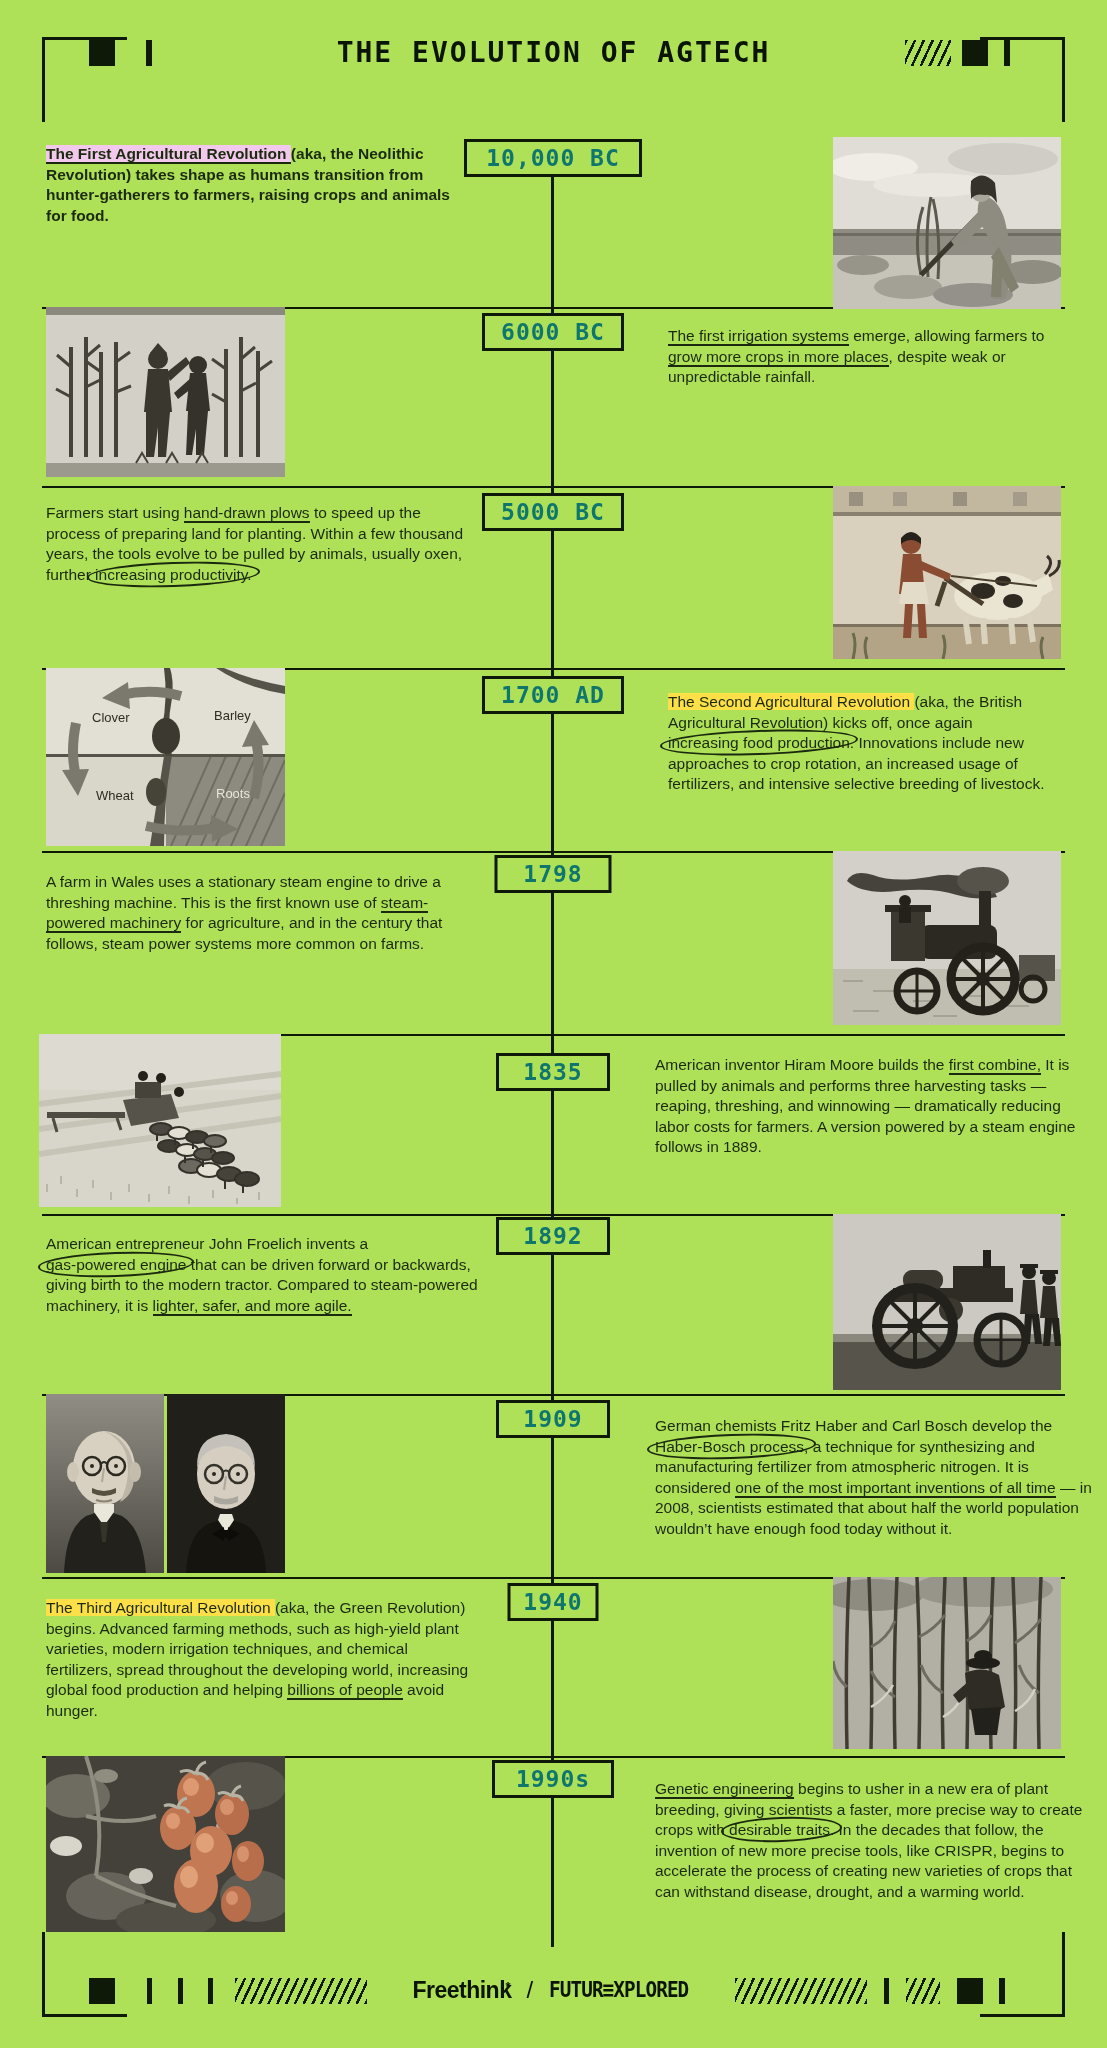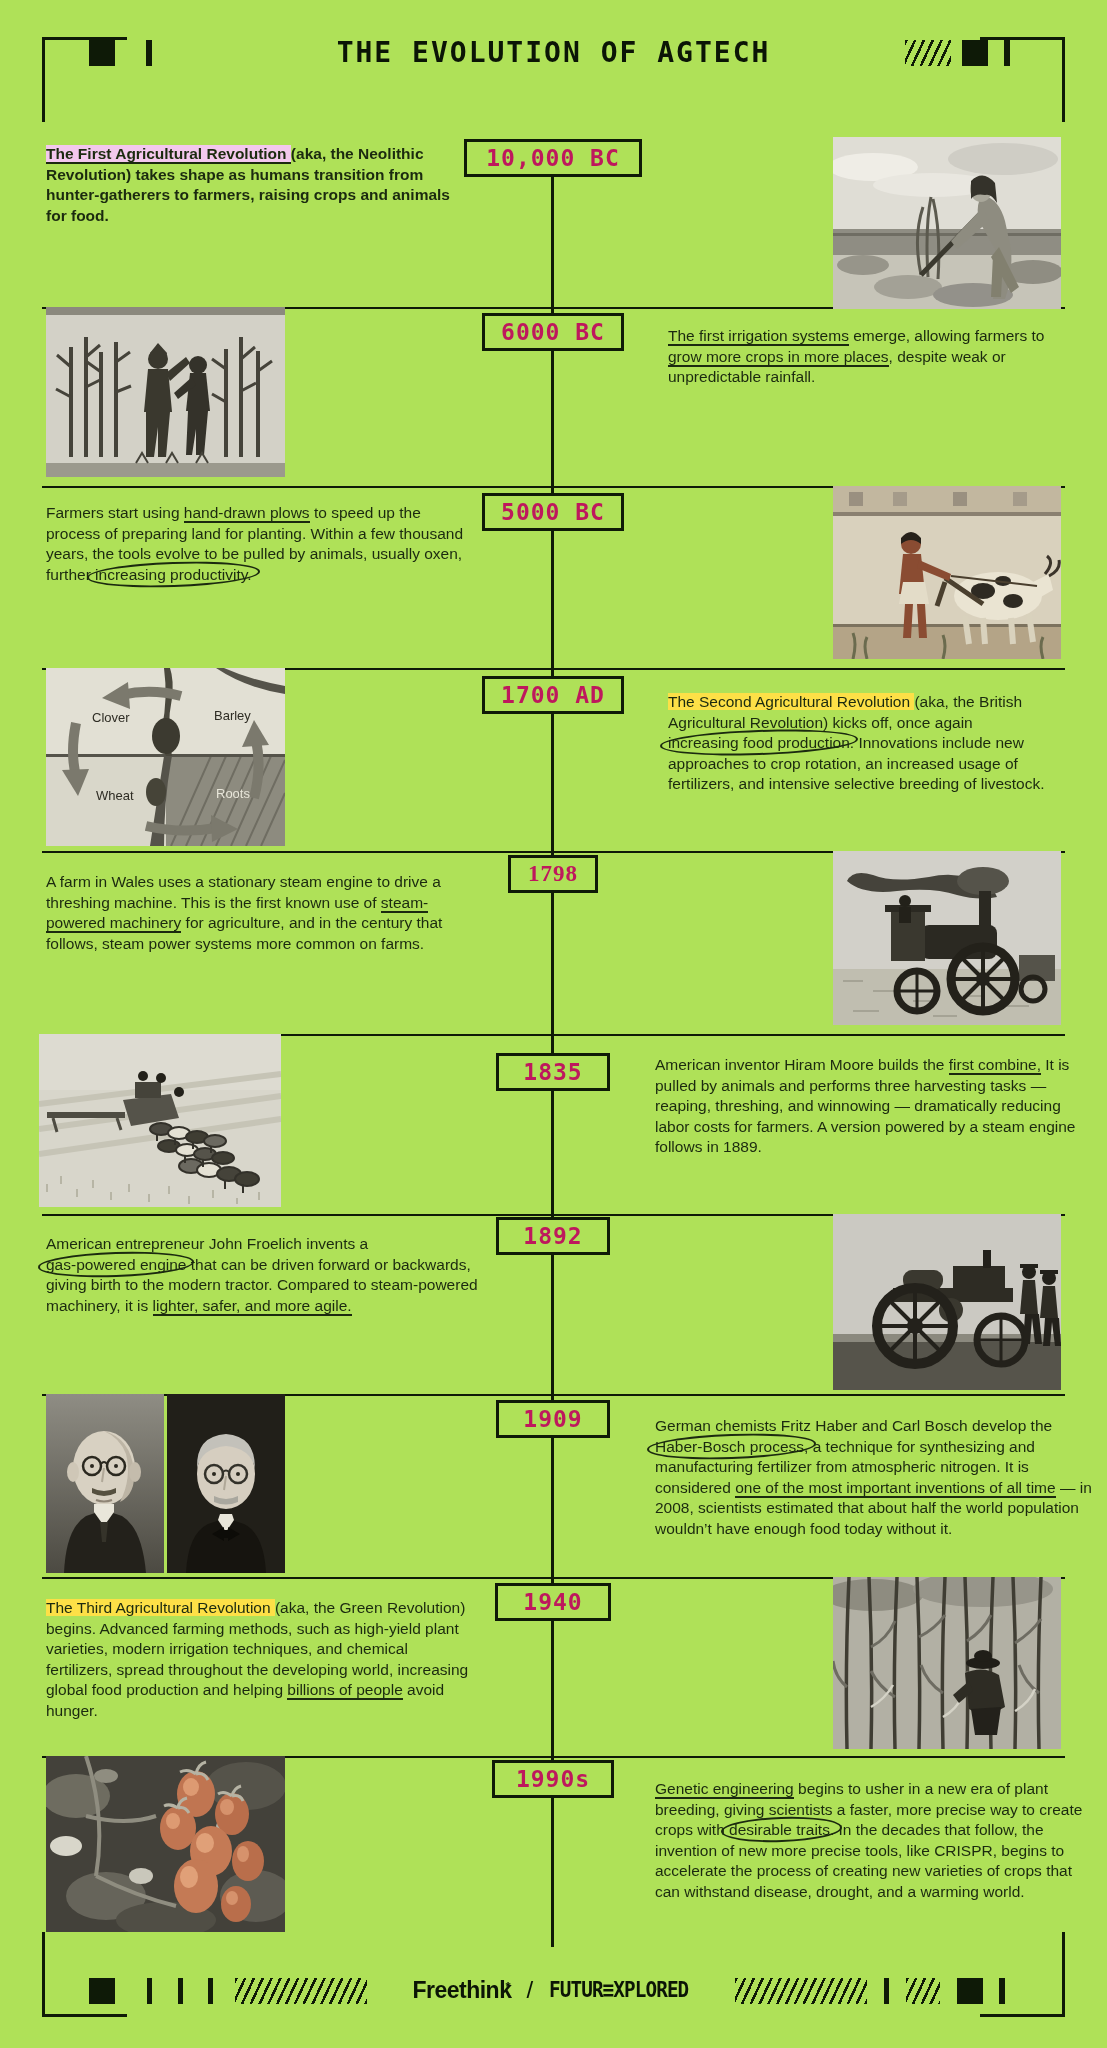--- a/index.html
+++ b/index.html
@@ -18,21 +18,21 @@
   .title{position:absolute;left:0;right:0;top:36px;text-align:center;
          font-family:"DejaVu Sans Mono",monospace;font-weight:700;font-size:28px;
          letter-spacing:2px;color:#0b1506;}
   
   .vline{position:absolute;left:551px;width:3px;background:#0e1a07;}
   .sep{position:absolute;left:42px;width:1023px;height:2px;background:#0e1a07;}
   .datebox{position:absolute;left:553px;transform:translateX(-50%);height:38px;
            border:3px solid #0e1a07;background:#afe158;box-sizing:border-box;
            display:flex;align-items:center;justify-content:center;
            font-family:"DejaVu Sans Mono",monospace;font-weight:700;font-size:23px;
-           letter-spacing:1px;color:#be185d;white-space:nowrap;z-index:3;}
+           letter-spacing:1px;color:#0f766e;white-space:nowrap;z-index:3;}
   .txt{position:absolute;font-size:15.5px;line-height:20.6px;color:#1b2a0f;z-index:2;}
   .txt .hl{background:#fde047;}
   .txt .hlu{background:#f3c8ed;border-bottom:2px solid #1b2a0f;}
   .txt .u{border-bottom:2px solid #1b2a0f;box-decoration-break:clone;-webkit-box-decoration-break:clone;}
   .txt .circ{position:relative;display:inline-block;}
   .txt .circ:after{content:"";position:absolute;left:-8px;right:-8px;top:-3px;bottom:-1px;
                    border:2px solid #1b2a0f;border-radius:50%;transform:rotate(-2deg);pointer-events:none;}
   .fig{position:absolute;z-index:2;}
   .fig svg{display:block;width:100%;height:100%;}
   
@@ -67,25 +67,25 @@
   <div class="sep" style="top:1034px;"></div>
   <div class="sep" style="top:1214px;"></div>
   <div class="sep" style="top:1394px;"></div>
   <div class="sep" style="top:1577px;"></div>
   <div class="sep" style="top:1756px;"></div>
 
   <div class="datebox" style="top:139px;width:178px;">10,000 BC</div>
   <div class="datebox" style="top:313px;width:142px;">6000 BC</div>
   <div class="datebox" style="top:493px;width:142px;">5000 BC</div>
   <div class="datebox" style="top:676px;width:142px;">1700 AD</div>
-  <div class="datebox" style="top:855px;width:90px;font-family:Liberation Serif, serif;">1798</div>
+  <div class="datebox" style="top:855px;width:117px;">1798</div>
   <div class="datebox" style="top:1038px;width:114px;margin-top:15px;">1835</div>
   <div class="datebox" style="top:1217px;width:114px;">1892</div>
   <div class="datebox" style="top:1400px;width:114px;">1909</div>
-  <div class="datebox" style="top:1583px;width:116px;">1940</div>
+  <div class="datebox" style="top:1583px;width:91px;">1940</div>
   <div class="datebox" style="top:1760px;width:122px;">1990s</div>
 
   <div class="txt" style="left:46px;top:144px;width:420px;font-weight:bold;"><span class="hlu">The First Agricultural Revolution </span><span>(aka, the Neolithic Revolution) takes shape as humans transition from hunter-gatherers to farmers, raising crops and animals for food.</span></div>
   <div class="txt" style="left:668px;top:326px;width:414px;"><span class="u">The first irrigation systems</span><span> emerge, allowing farmers to </span><span class="u">grow more crops in more places</span><span>, despite weak or unpredictable rainfall.</span></div>
   <div class="txt" style="left:46px;top:503px;width:430px;"><span>Farmers start using </span><span class="u">hand-drawn plows</span><span> to speed up the process of preparing land for planting. Within a few thousand years, the tools evolve to be pulled by animals, usually oxen, further </span><span class="circ">increasing productivity.</span></div>
   <div class="txt" style="left:668px;top:692px;width:420px;"><span class="hl">The Second Agricultural Revolution </span><span>(aka, the British Agricultural Revolution) kicks off, once again </span><span class="circ">increasing food production</span><span>. Innovations include new approaches to crop rotation, an increased usage of fertilizers, and intensive selective breeding of livestock.</span></div>
   <div class="txt" style="left:46px;top:872px;width:436px;"><span>A farm in Wales uses a stationary steam engine to drive a threshing machine. This is the first known use of </span><span class="u">steam-powered machinery</span><span> for agriculture, and in the century that follows, steam power systems more common on farms.</span></div>
   <div class="txt" style="left:655px;top:1055px;width:436px;"><span>American inventor Hiram Moore builds the </span><span class="u">first combine,</span><span> It is pulled by animals and performs three harvesting tasks — reaping, threshing, and winnowing — dramatically reducing labor costs for farmers. A version powered by a steam engine follows in 1889.</span></div>
   <div class="txt" style="left:46px;top:1234px;width:436px;"><span>American entrepreneur John Froelich invents a </span><span class="circ">gas-powered engine</span><span> that can be driven forward or backwards, giving birth to the modern tractor. Compared to steam-powered machinery, it is </span><span class="u">lighter, safer, and more agile.</span></div>
   <div class="txt" style="left:655px;top:1416px;width:442px;"><span>German chemists Fritz Haber and Carl Bosch develop the </span><span class="circ">Haber-Bosch process,</span><span> a technique for synthesizing and manufacturing fertilizer from atmospheric nitrogen. It is considered </span><span class="u">one of the most important inventions of all time</span><span> — in 2008, scientists estimated that about half the world population wouldn’t have enough food today without it.</span></div>

